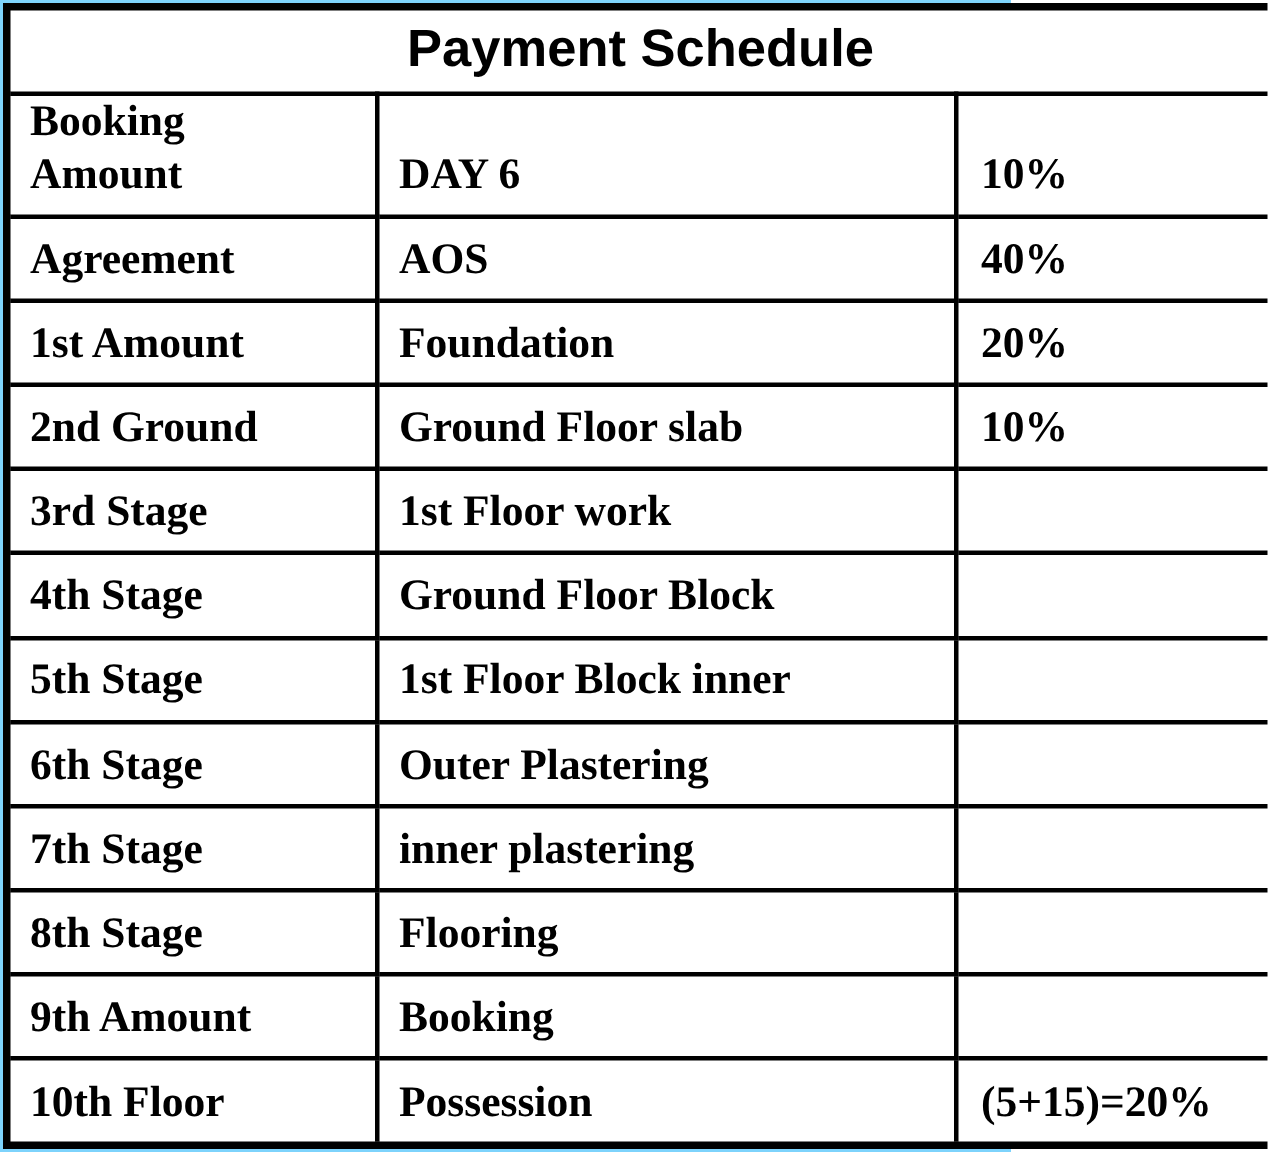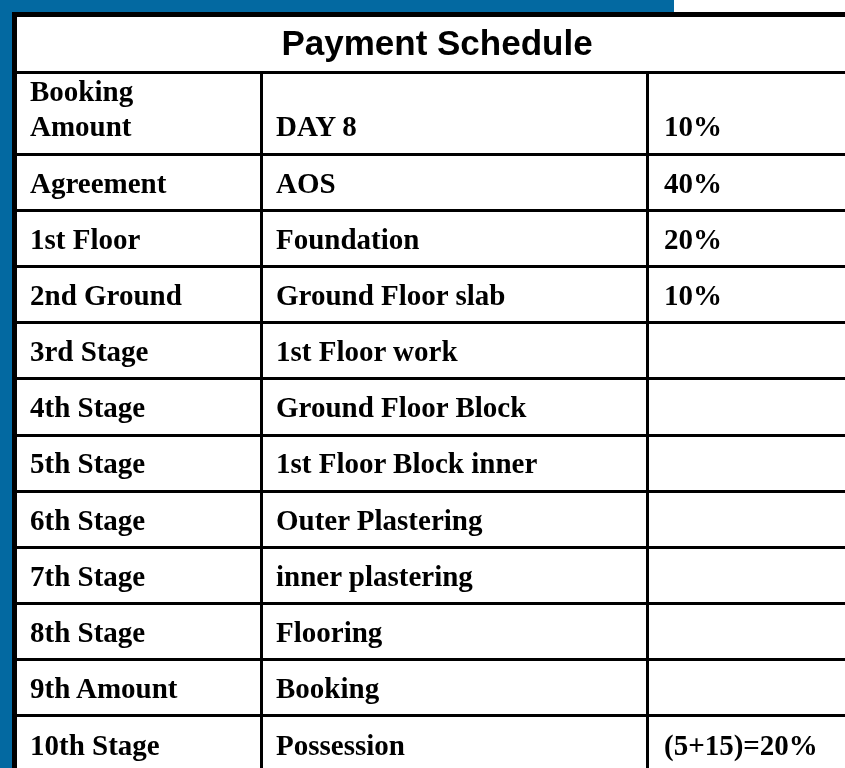--- a/index.html
+++ b/index.html
@@ -4,23 +4,23 @@
 <style>
   html, body {
     margin: 0;
     padding: 0;
     background: #ffffff;
   }
   .sheet {
     position: relative;
     width: 674px;
     height: 768px;
-    background: #0369a1;
+    background: #7dd3fc;
     box-sizing: border-box;
-    padding: 12px;
+    padding: 2px;
   }
   table.payment-table {
     width: 841px;
     height: 764px;
     border-collapse: collapse;
     table-layout: fixed;
     background: #ffffff;
   }
   table.payment-table,
   table.payment-table th,
@@ -70,30 +70,30 @@
       <col class="c-work">
       <col class="c-percent">
     </colgroup>
     <tbody>
         <tr class="title-row">
       <th class="title-cell" colspan="3">Payment Schedule</th>
     </tr>
     <tr class="row-tall">
       <td class="stage-cell">Booking
 Amount</td>
-      <td class="work-cell">DAY 8</td>
+      <td class="work-cell">DAY 6</td>
       <td class="percent-cell">10%</td>
     </tr>
     <tr>
       <td class="stage-cell">Agreement</td>
       <td class="work-cell">AOS</td>
       <td class="percent-cell">40%</td>
     </tr>
     <tr>
-      <td class="stage-cell">1st Floor</td>
+      <td class="stage-cell">1st Amount</td>
       <td class="work-cell">Foundation</td>
       <td class="percent-cell">20%</td>
     </tr>
     <tr>
       <td class="stage-cell">2nd Ground</td>
       <td class="work-cell">Ground Floor slab</td>
       <td class="percent-cell">10%</td>
     </tr>
     <tr>
       <td class="stage-cell">3rd Stage</td>
@@ -124,19 +124,19 @@
       <td class="stage-cell">8th Stage</td>
       <td class="work-cell">Flooring</td>
       <td class="percent-cell"></td>
     </tr>
     <tr>
       <td class="stage-cell">9th Amount</td>
       <td class="work-cell">Booking</td>
       <td class="percent-cell"></td>
     </tr>
     <tr>
-      <td class="stage-cell">10th Stage</td>
+      <td class="stage-cell">10th Floor</td>
       <td class="work-cell">Possession</td>
       <td class="percent-cell">(5+15)=20%</td>
     </tr>
   </tbody>
     </table>
 </div>
 
 </body></html>

